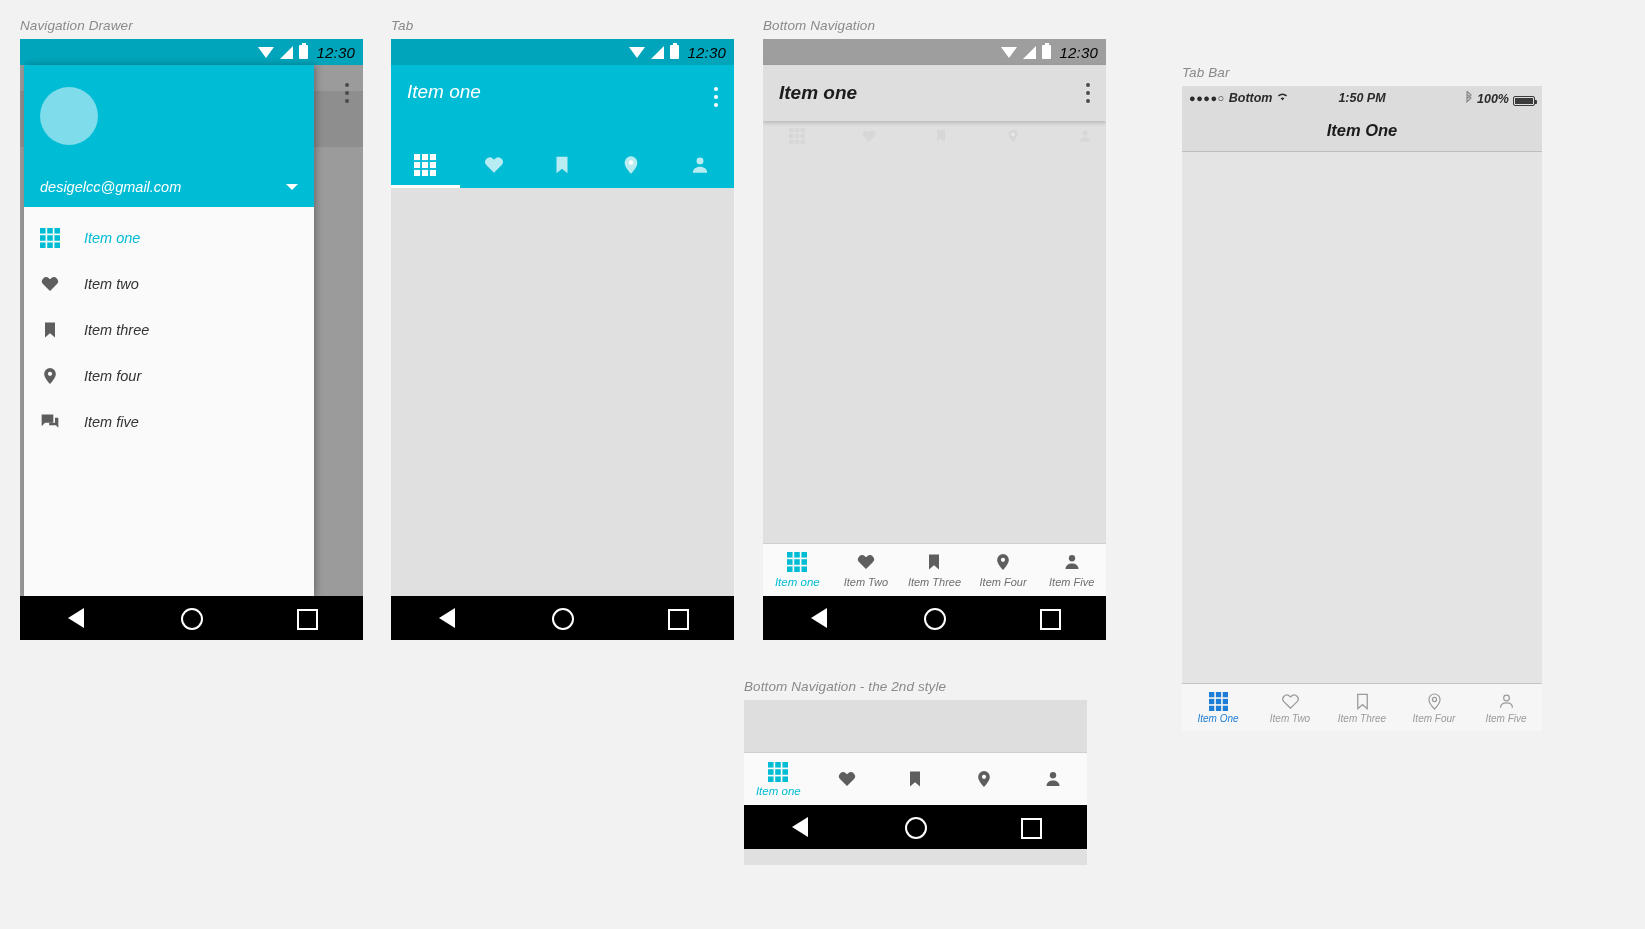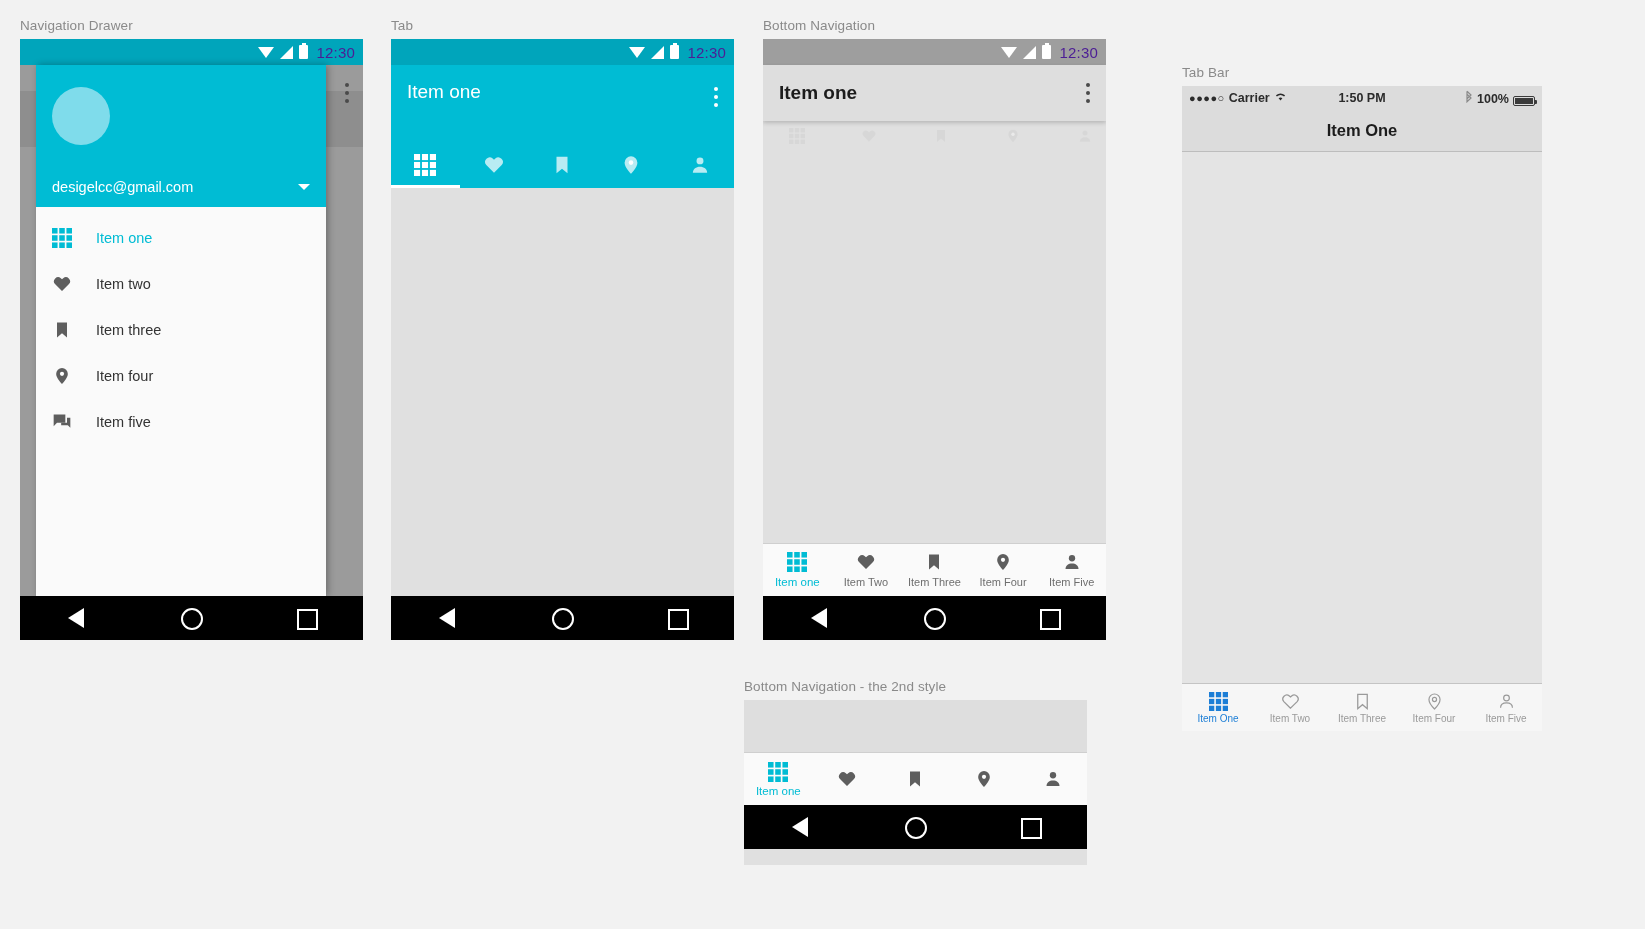--- a/index.html
+++ b/index.html
@@ -2,21 +2,21 @@
 <html><head>
 <meta charset="utf-8">
 <style>
   * { box-sizing: border-box; margin: 0; padding: 0; }
   html, body {
     width: 1645px; height: 929px;
     background: #f2f2f2;
     font-family: "Liberation Sans", sans-serif;
     overflow: hidden;
   }
-  .canvas { position: relative; width: 1645px; height: 929px; }
+  .canvas { position: relative; width: 1645px; height: 929px; font-style: italic; }
 
   .panel { position: absolute; }
   .panel-label {
     font-size: 13.5px;
     color: #8a8a8a;
     letter-spacing: .1px;
     margin-bottom: 6px;
     white-space: nowrap;
   }
   .device { position: relative; overflow: hidden; }
@@ -25,21 +25,21 @@
   .status-bar {
     height: 26px;
     display: flex;
     align-items: center;
     justify-content: flex-end;
     padding-right: 8px;
     gap: 5px;
   }
   .status-bar.teal { background: #00a5bb; }
   .status-bar.grey { background: #9e9e9e; }
-  .sb-time { font-size: 15px; color: #4c1d95; font-weight: 400; letter-spacing: .2px; margin-left: 3px; }
+  .sb-time { font-size: 15px; color: #000000; font-weight: 400; letter-spacing: .2px; margin-left: 3px; }
   .ic-wifi {
     width: 17px; height: 13px; position: relative;
   }
   .ic-wifi::before {
     content: ""; position: absolute; left: 0; top: 1px;
     width: 0; height: 0;
     border-left: 8.5px solid transparent;
     border-right: 8.5px solid transparent;
     border-top: 11px solid #fff;
   }
@@ -94,21 +94,21 @@
     position: absolute; top: 26px; left: 0; right: 0; height: 56px;
     background: #8e8e8e;
   }
   .overflow-dots {
     position: absolute; right: 14px; top: 44px;
     width: 4px; height: 20px;
     display: flex; flex-direction: column; justify-content: space-between;
   }
   .overflow-dots i { width: 4px; height: 4px; border-radius: 50%; background: #4a4a4a; display: block; }
   .drawer {
-    position: absolute; top: 26px; left: 16px; width: 290px; bottom: 44px;
+    position: absolute; top: 26px; left: 4px; width: 290px; bottom: 44px;
     background: #fafafa;
     box-shadow: 2px 0 7px rgba(0,0,0,.3);
     overflow: hidden;
   }
   .drawer-header {
     height: 142px; background: #00bcd4; position: relative;
     padding: 16px;
   }
   .avatar {
     width: 58px; height: 58px; border-radius: 50%;
@@ -565,21 +565,21 @@
       </div>
     </div>
   </div>
 
   <div class="panel" id="p-tbar" style="left:1182px; top:18px;margin-top:47px;">
     <div class="panel-label">Tab Bar</div>
     <div class="device col">
       <div class="ios-status">
         <span class="ios-left">
           <span class="dots">●●●●○</span>
-          <span>Carrier</span>
+          <span>Bottom</span>
           <span>
             <svg width="13" height="11" viewBox="0 0 13 11">
                 <path d="M6.5 9.6 4.6 7.3a3 3 0 0 1 3.8 0zM2.9 5.5a5.6 5.6 0 0 1 7.2 0l1-1.2a7.2 7.2 0 0 0-9.2 0z" fill="#2b2b2b"></path>
               </svg>
           </span>
         </span>
         <span class="ios-center">1:50 PM</span>
         <span class="ios-right">
           <span>
             <svg width="8" height="13" viewBox="0 0 8 13">

